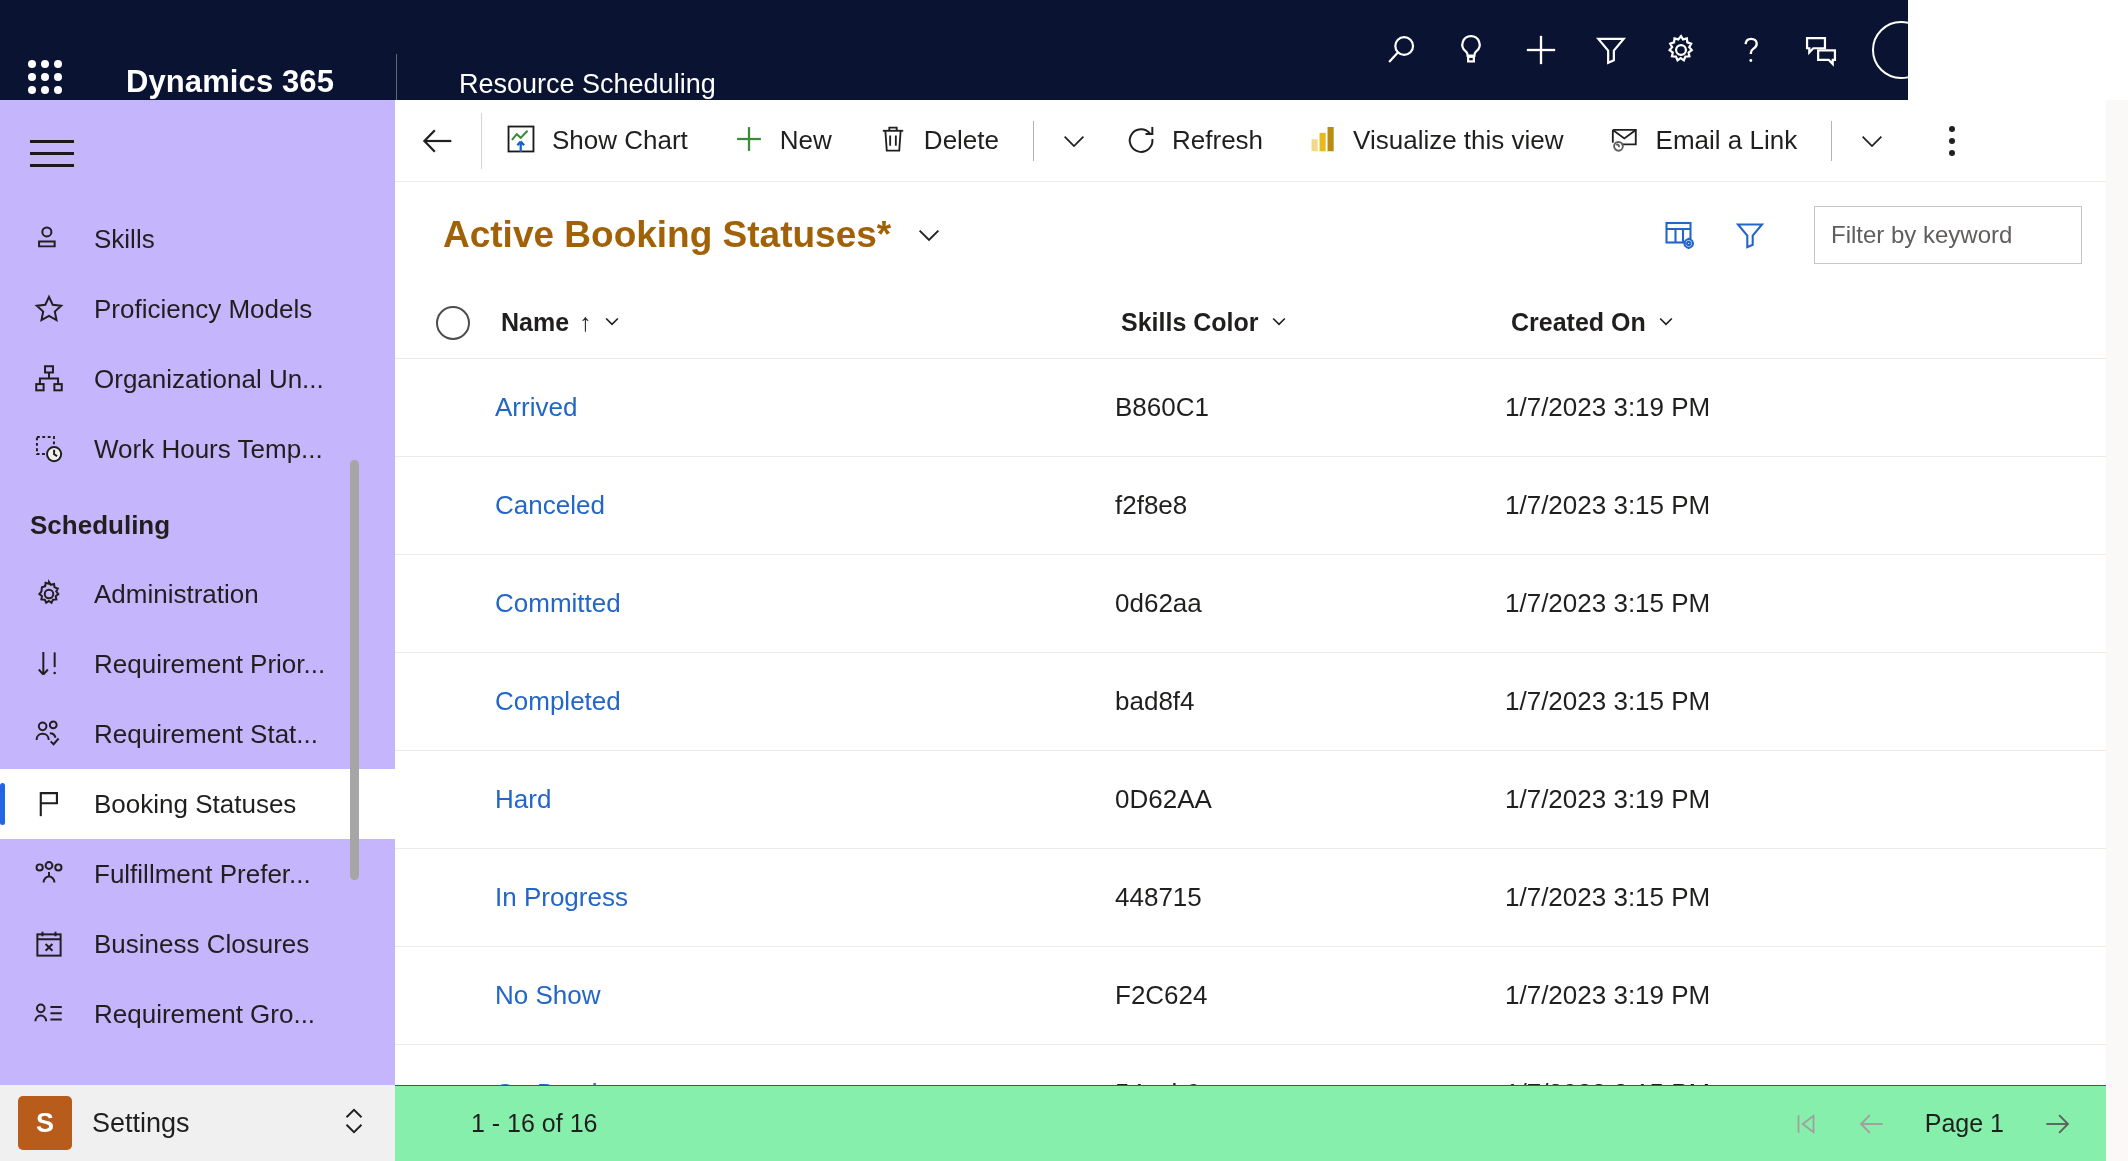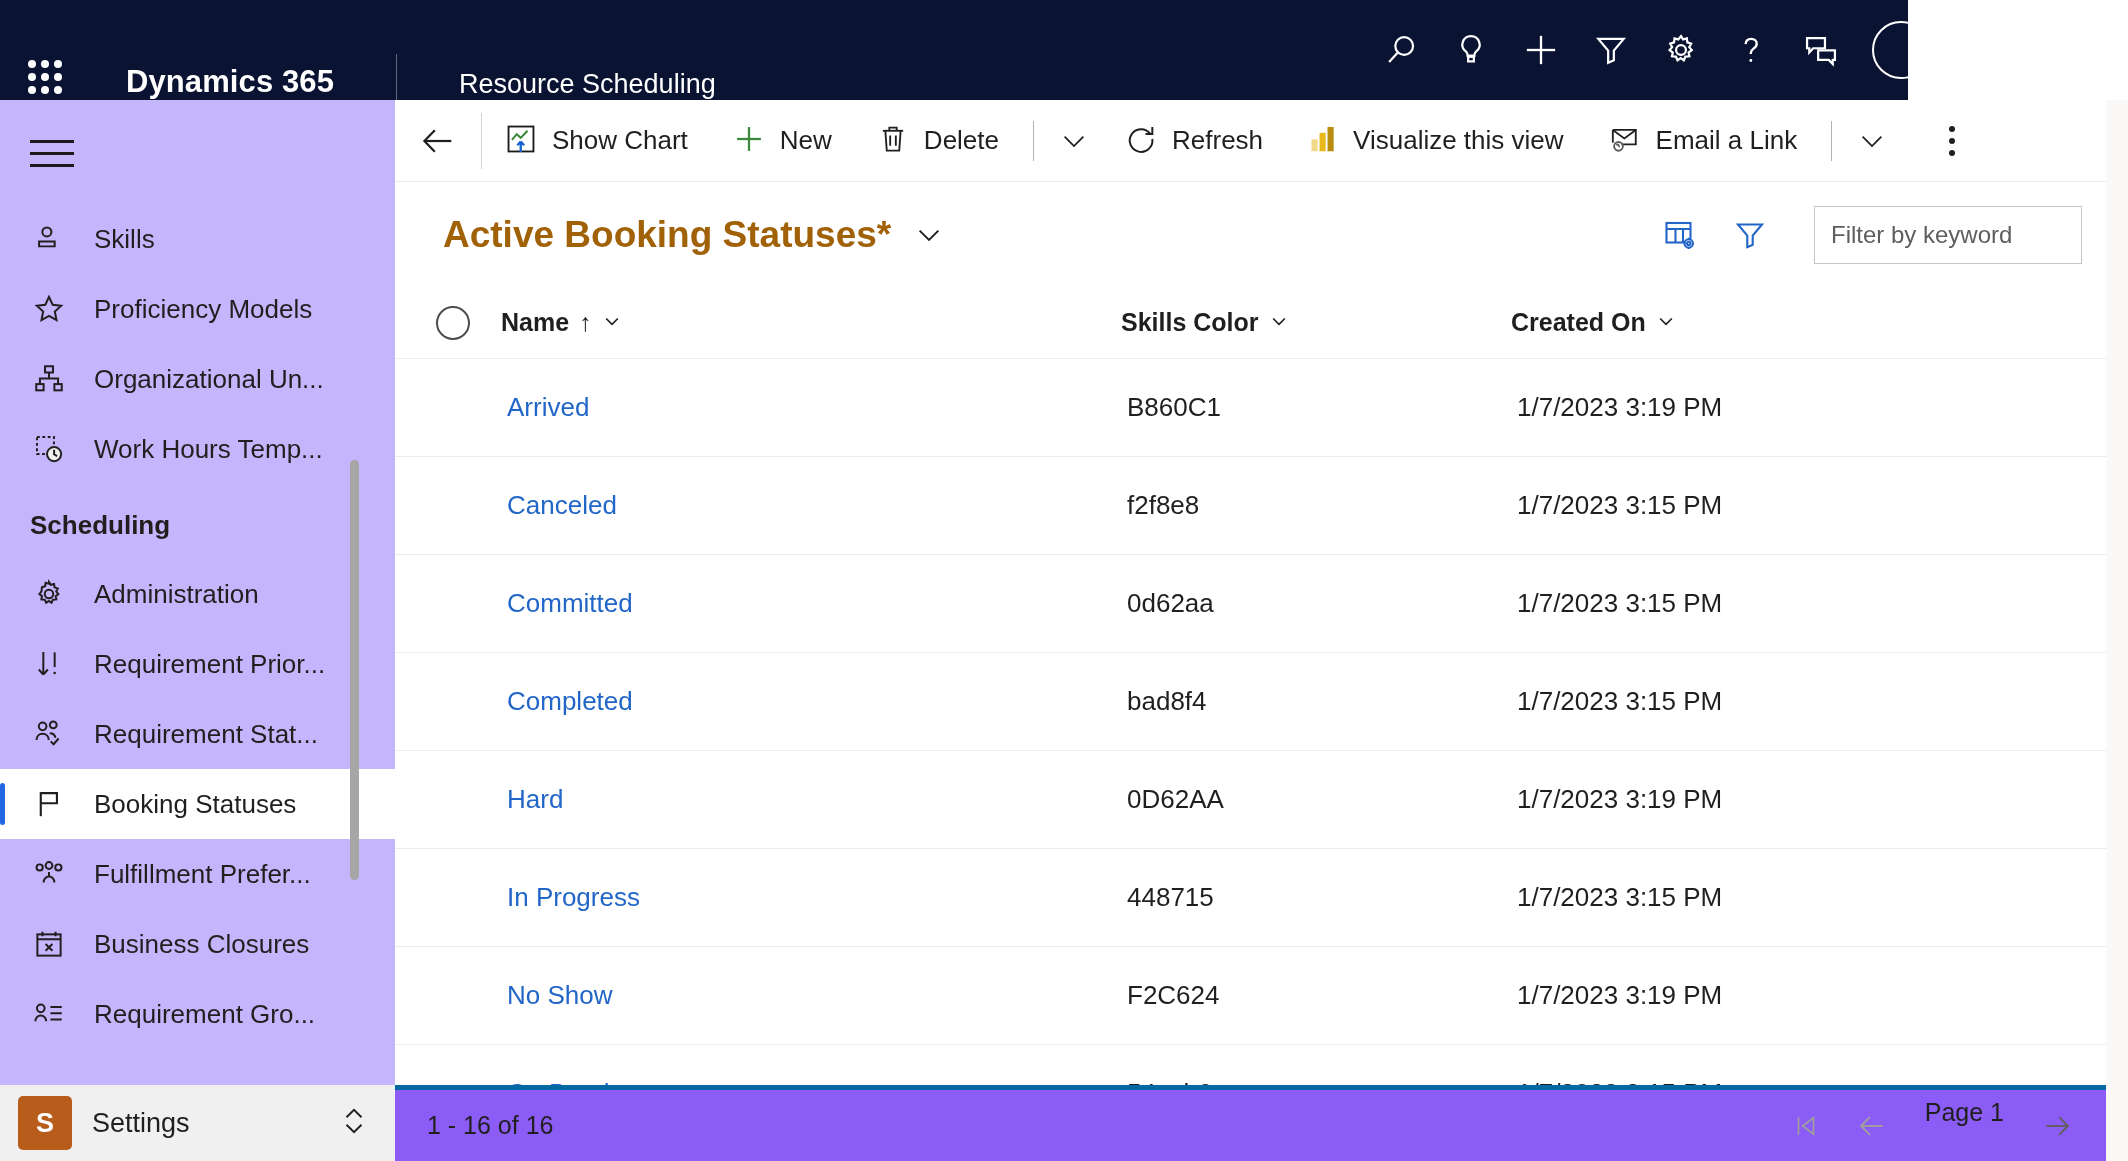--- a/index.html
+++ b/index.html
@@ -228,45 +228,45 @@
     display: flex; align-items: center; gap: 10px;
     font-size: 25px; font-weight: 600; color: #201f1e;
     cursor: pointer; white-space: nowrap;
   }
 
   .grid-body { height: 790px; overflow: hidden; position: relative; }
   .row {
     display: flex; align-items: center;
     height: 98px;
     border-bottom: 1px solid #edebe9;
-    padding-left: 16px;
+    padding-left: 4px;
   }
   .cell {
     font-size: 26px; color: #201f1e; white-space: nowrap;
   }
   .cell-link {
     font-size: 26px; color: #2266c8; cursor: pointer;
   }
   .grid-scroll {
     position: absolute; right: 8px; top: 14px;
     width: 11px; height: 730px;
     background: #8f8f8f; border-radius: 6px; cursor: pointer;
   }
 
   
   .footer {
     position: absolute; bottom: 0; left: 0;
     width: 1733px; height: 76px;
-    background: #8b5cf6;
-    border-top: 5px solid #0369a1;
+    background: #86efac;
+    border-top: 1px solid #0369a1;
     display: flex; align-items: center;
-    padding: 0 40px 0 32px;
+    padding: 0 40px 0 76px;
   }
   .rec-count { font-size: 25px; color: #201f1e; }
-  .pager { margin-left: auto; display: flex; gap: 4px; }
+  .pager { margin-left: auto; display: flex; align-items: center; gap: 4px; }
   .pg-btn {
     width: 62px; height: 56px;
     display: flex; align-items: center; justify-content: center;
     cursor: pointer;
   }
   .pg-label { font-size: 25px; color: #201f1e; padding: 0 18px; white-space: nowrap; }
   .right-strip {
     position: absolute; right: 0; top: 100px;
     width: 22px; height: 1061px; background: #faf9f8;
   }

